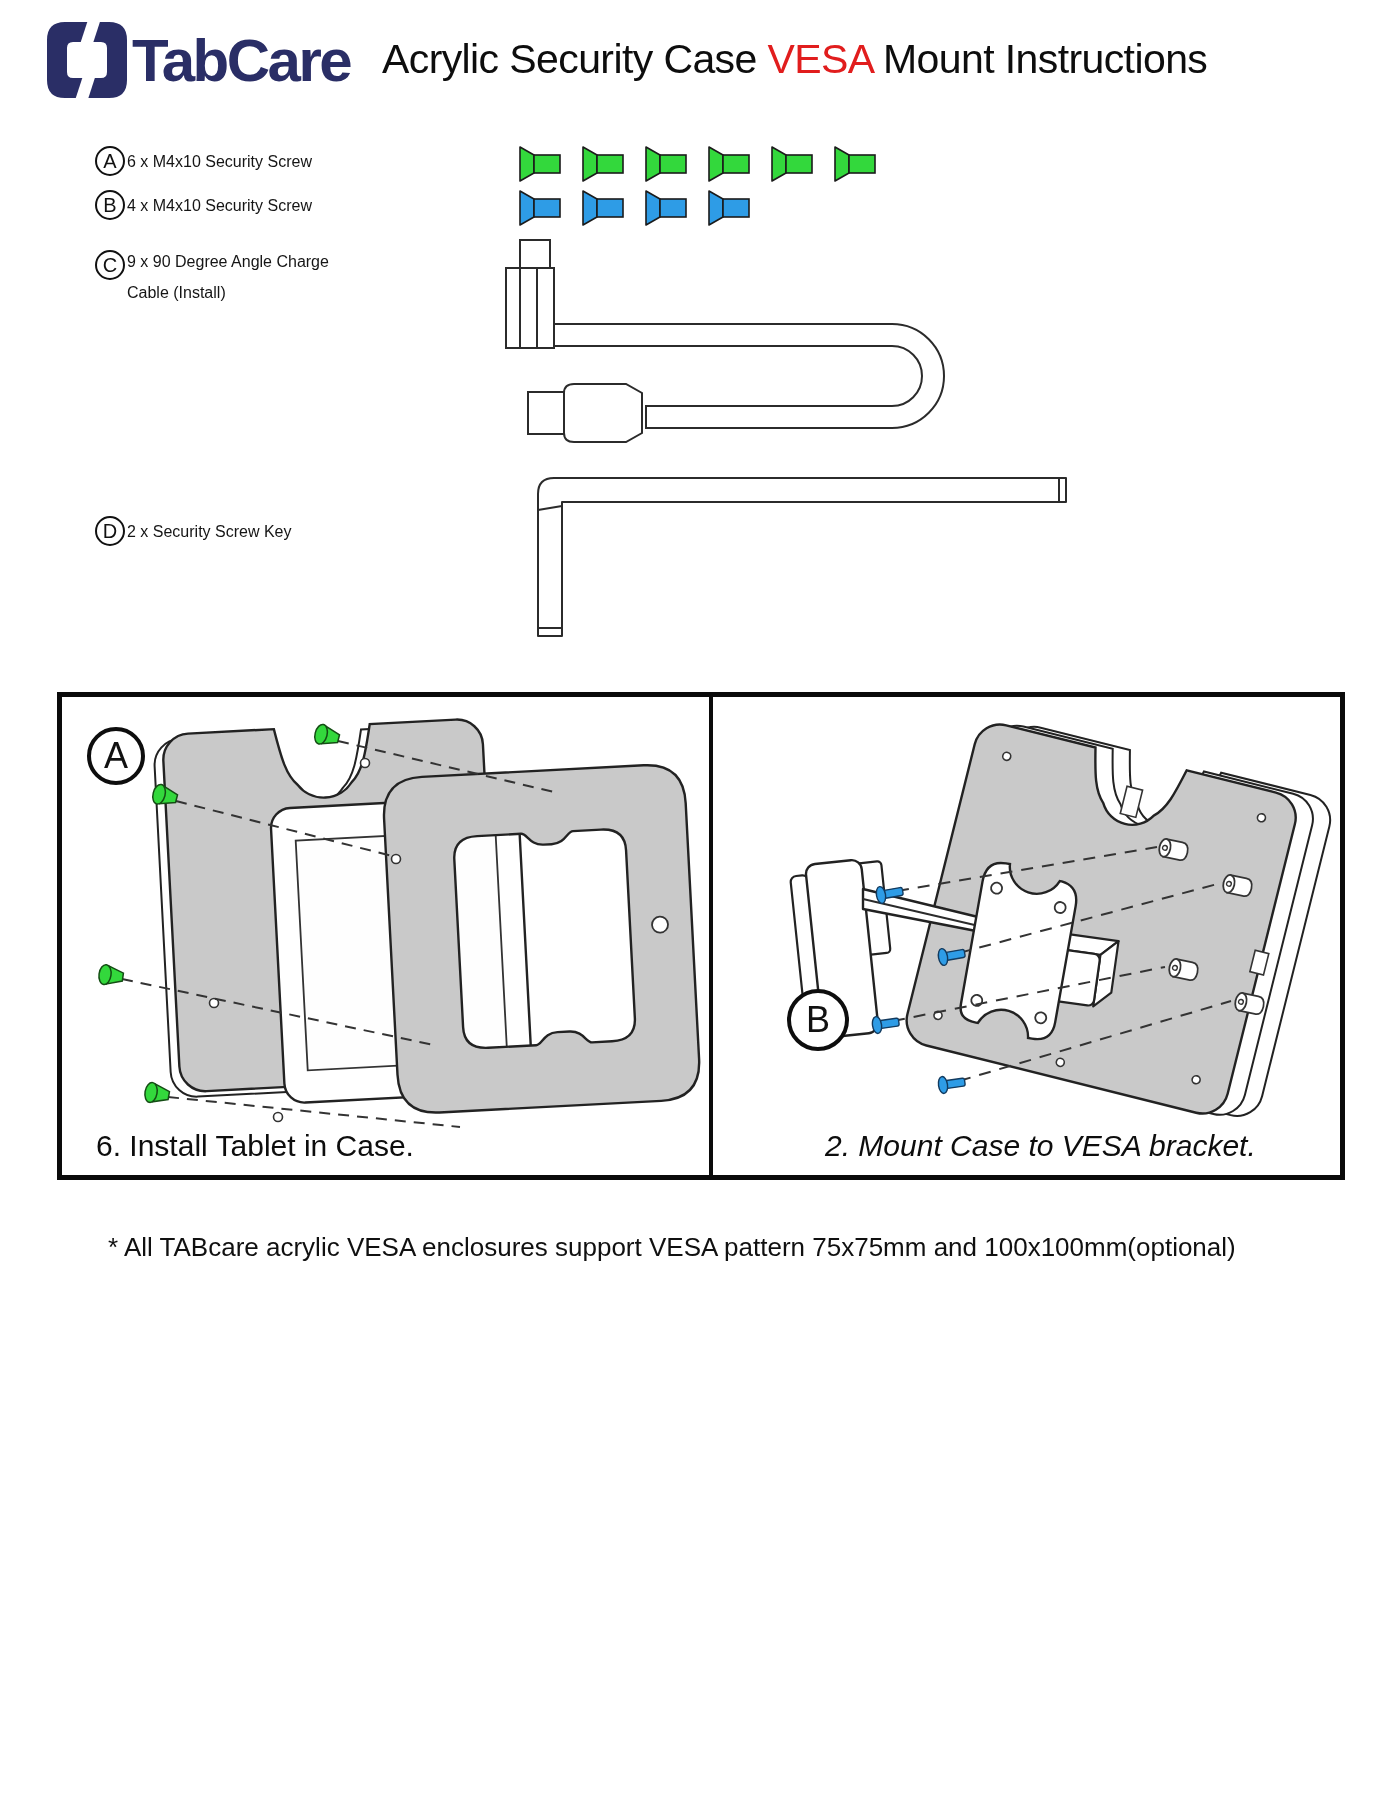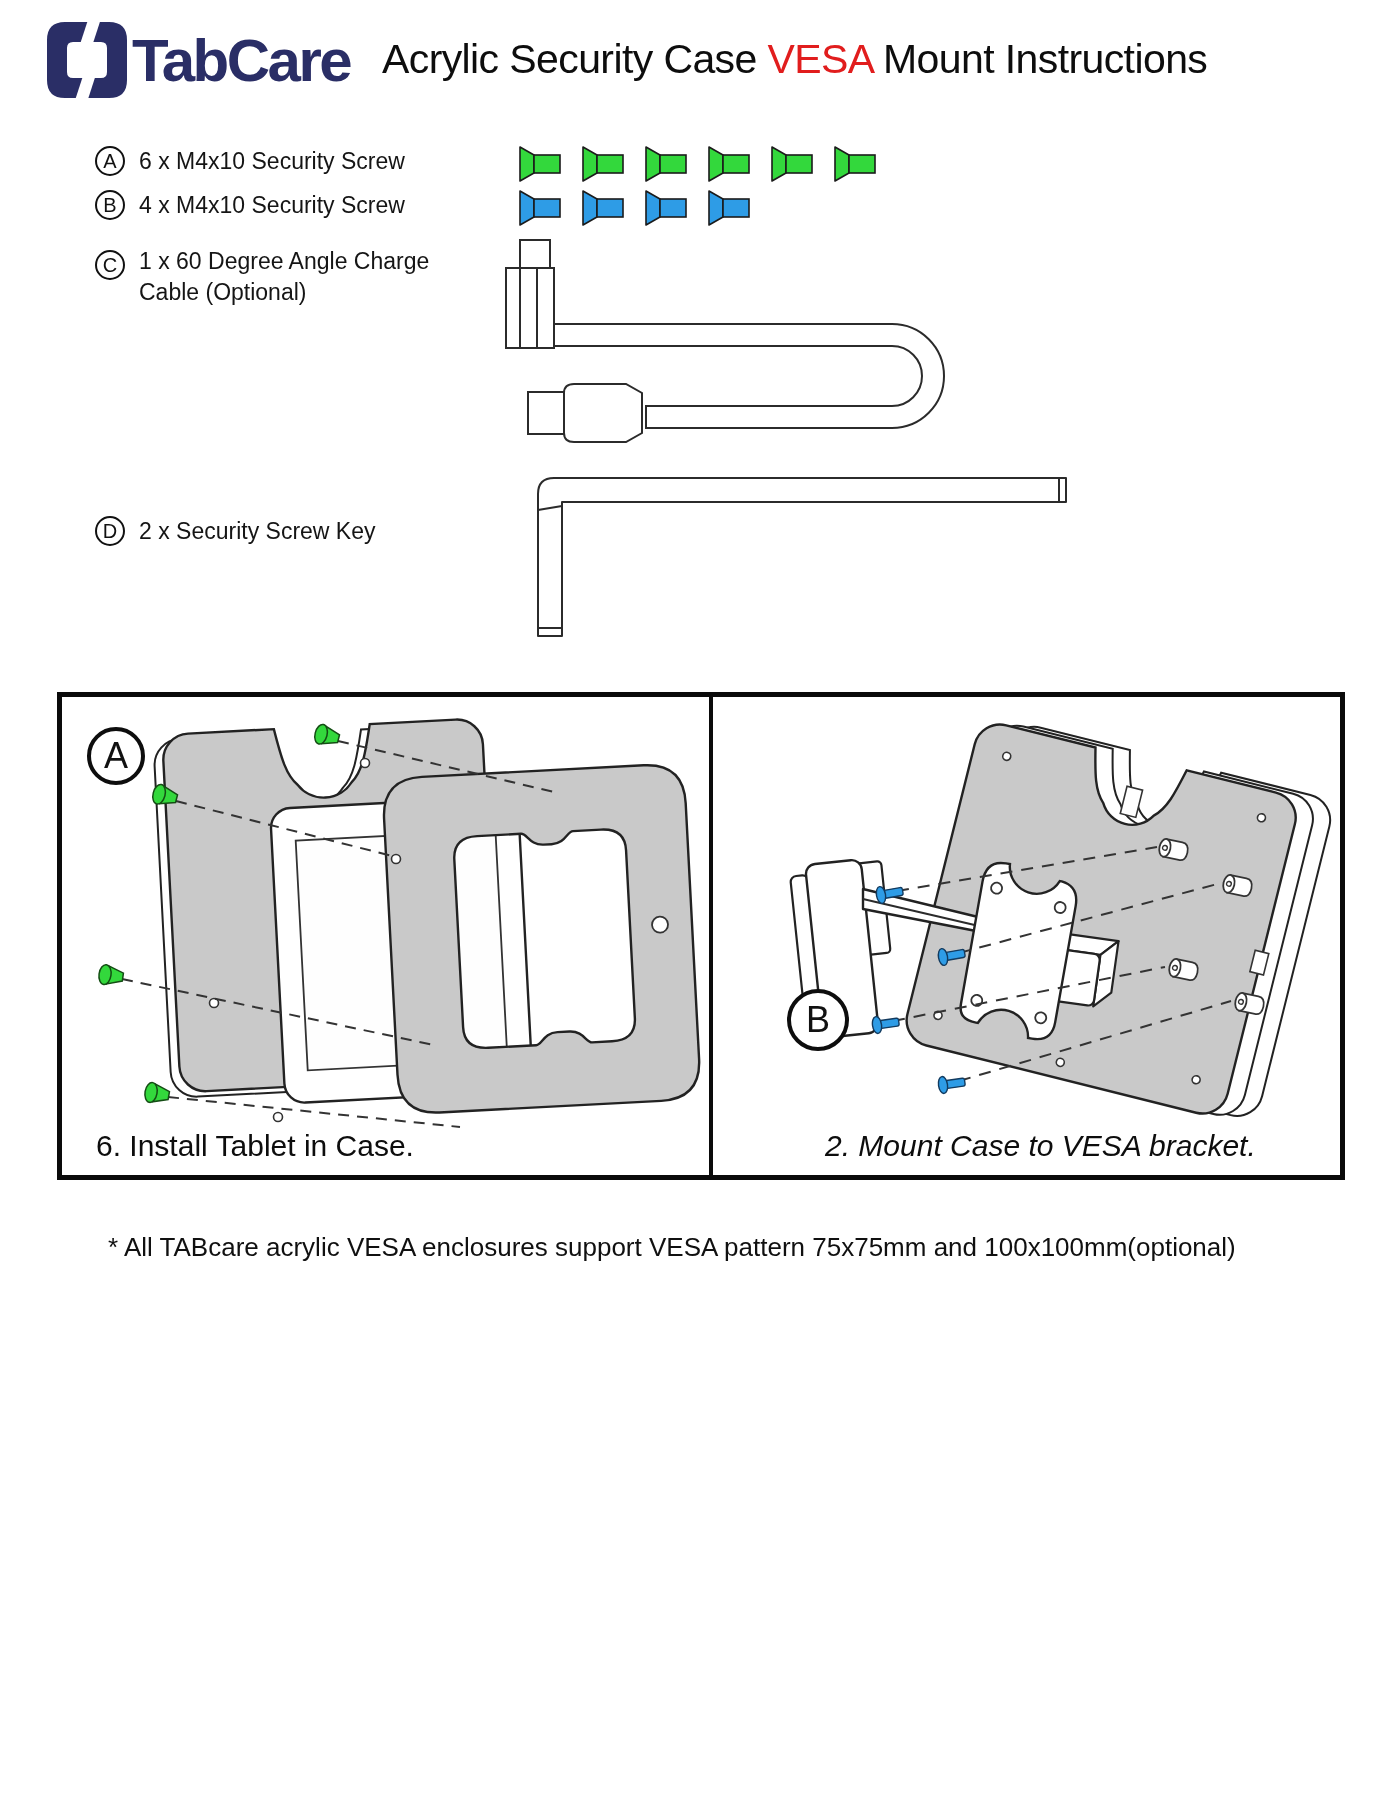--- a/index.html
+++ b/index.html
@@ -17,21 +17,21 @@
     letter-spacing:-2.5px;color:var(--logo-navy);}
   .title{position:absolute;left:382px;top:36px;font-size:41px;font-weight:400;
     letter-spacing:-0.6px;color:#0d0d0d;white-space:nowrap;}
   .title .hl{color:var(--title-red);}
 
   
   .part-row{position:absolute;display:flex;align-items:flex-start;}
   .badge{width:30px;height:30px;border:2.5px solid #111;border-radius:50%;
     display:flex;align-items:center;justify-content:center;font-size:20px;
     color:#111;background:#fff;flex:0 0 auto;}
-  .part-label{margin-left:14px;font-size:23px;line-height:31px;color:#151515;}
+  .part-label{margin-left:2px;font-size:16px;line-height:31px;color:#151515;}
   .row-a{top:146px;left:95px;} .row-b{top:190px;left:95px;}
   .row-c{top:246px;left:95px;} .row-d{top:516px;left:95px;}
   .screw-strip{position:absolute;display:flex;gap:19px;}
   .strip-a{left:518px;top:146px;} .strip-b{left:518px;top:190px;}
   .drawing{position:absolute;}
   .cable-drawing{left:500px;top:236px;} .key-drawing{left:518px;top:468px;}
 
   
   .panels{position:absolute;left:57px;top:692px;width:1288px;height:488px;
     border:5px solid #0a0a0a;display:flex;}
@@ -117,22 +117,22 @@
       </svg>
     <svg width="44" height="36" viewBox="0 0 44 36">
         <polygon points="2,1 16,9 16,27 2,35" style="fill:var(--screw-blue)" stroke="#1b1b1b" stroke-width="1.6" stroke-linejoin="round"></polygon>
         <rect x="16" y="9" width="26" height="18" style="fill:var(--screw-blue)" stroke="#1b1b1b" stroke-width="1.6"></rect>
       </svg>
   </div>
 
   <div class="part-row row-c">
     <div class="badge" style="margin-top:4px;">C</div>
     <div class="part-label">
-      <div>1 x 60 Degree Angle Charge</div>
-      <div>Cable (Optional)</div>
+      <div>9 x 90 Degree Angle Charge</div>
+      <div>Cable (Install)</div>
     </div>
   </div>
 
   <div class="drawing cable-drawing">
     <svg width="460" height="228" viewBox="0 0 460 228">
       <path d="M54,88 H392 A52,52 0 0 1 392,192 H146 L146,170 H392 A30,30 0 0 0 392,110 H54 Z" fill="#ffffff" stroke="#2b2b2b" stroke-width="2"></path>
       <g>
         <rect x="20" y="4" width="30" height="28" fill="#fff" stroke="#2b2b2b" stroke-width="2"></rect>
         <rect x="6" y="32" width="48" height="80" fill="#fff" stroke="#2b2b2b" stroke-width="2"></rect>
         <line class="ln" x1="20" y1="32" x2="20" y2="112"></line>

